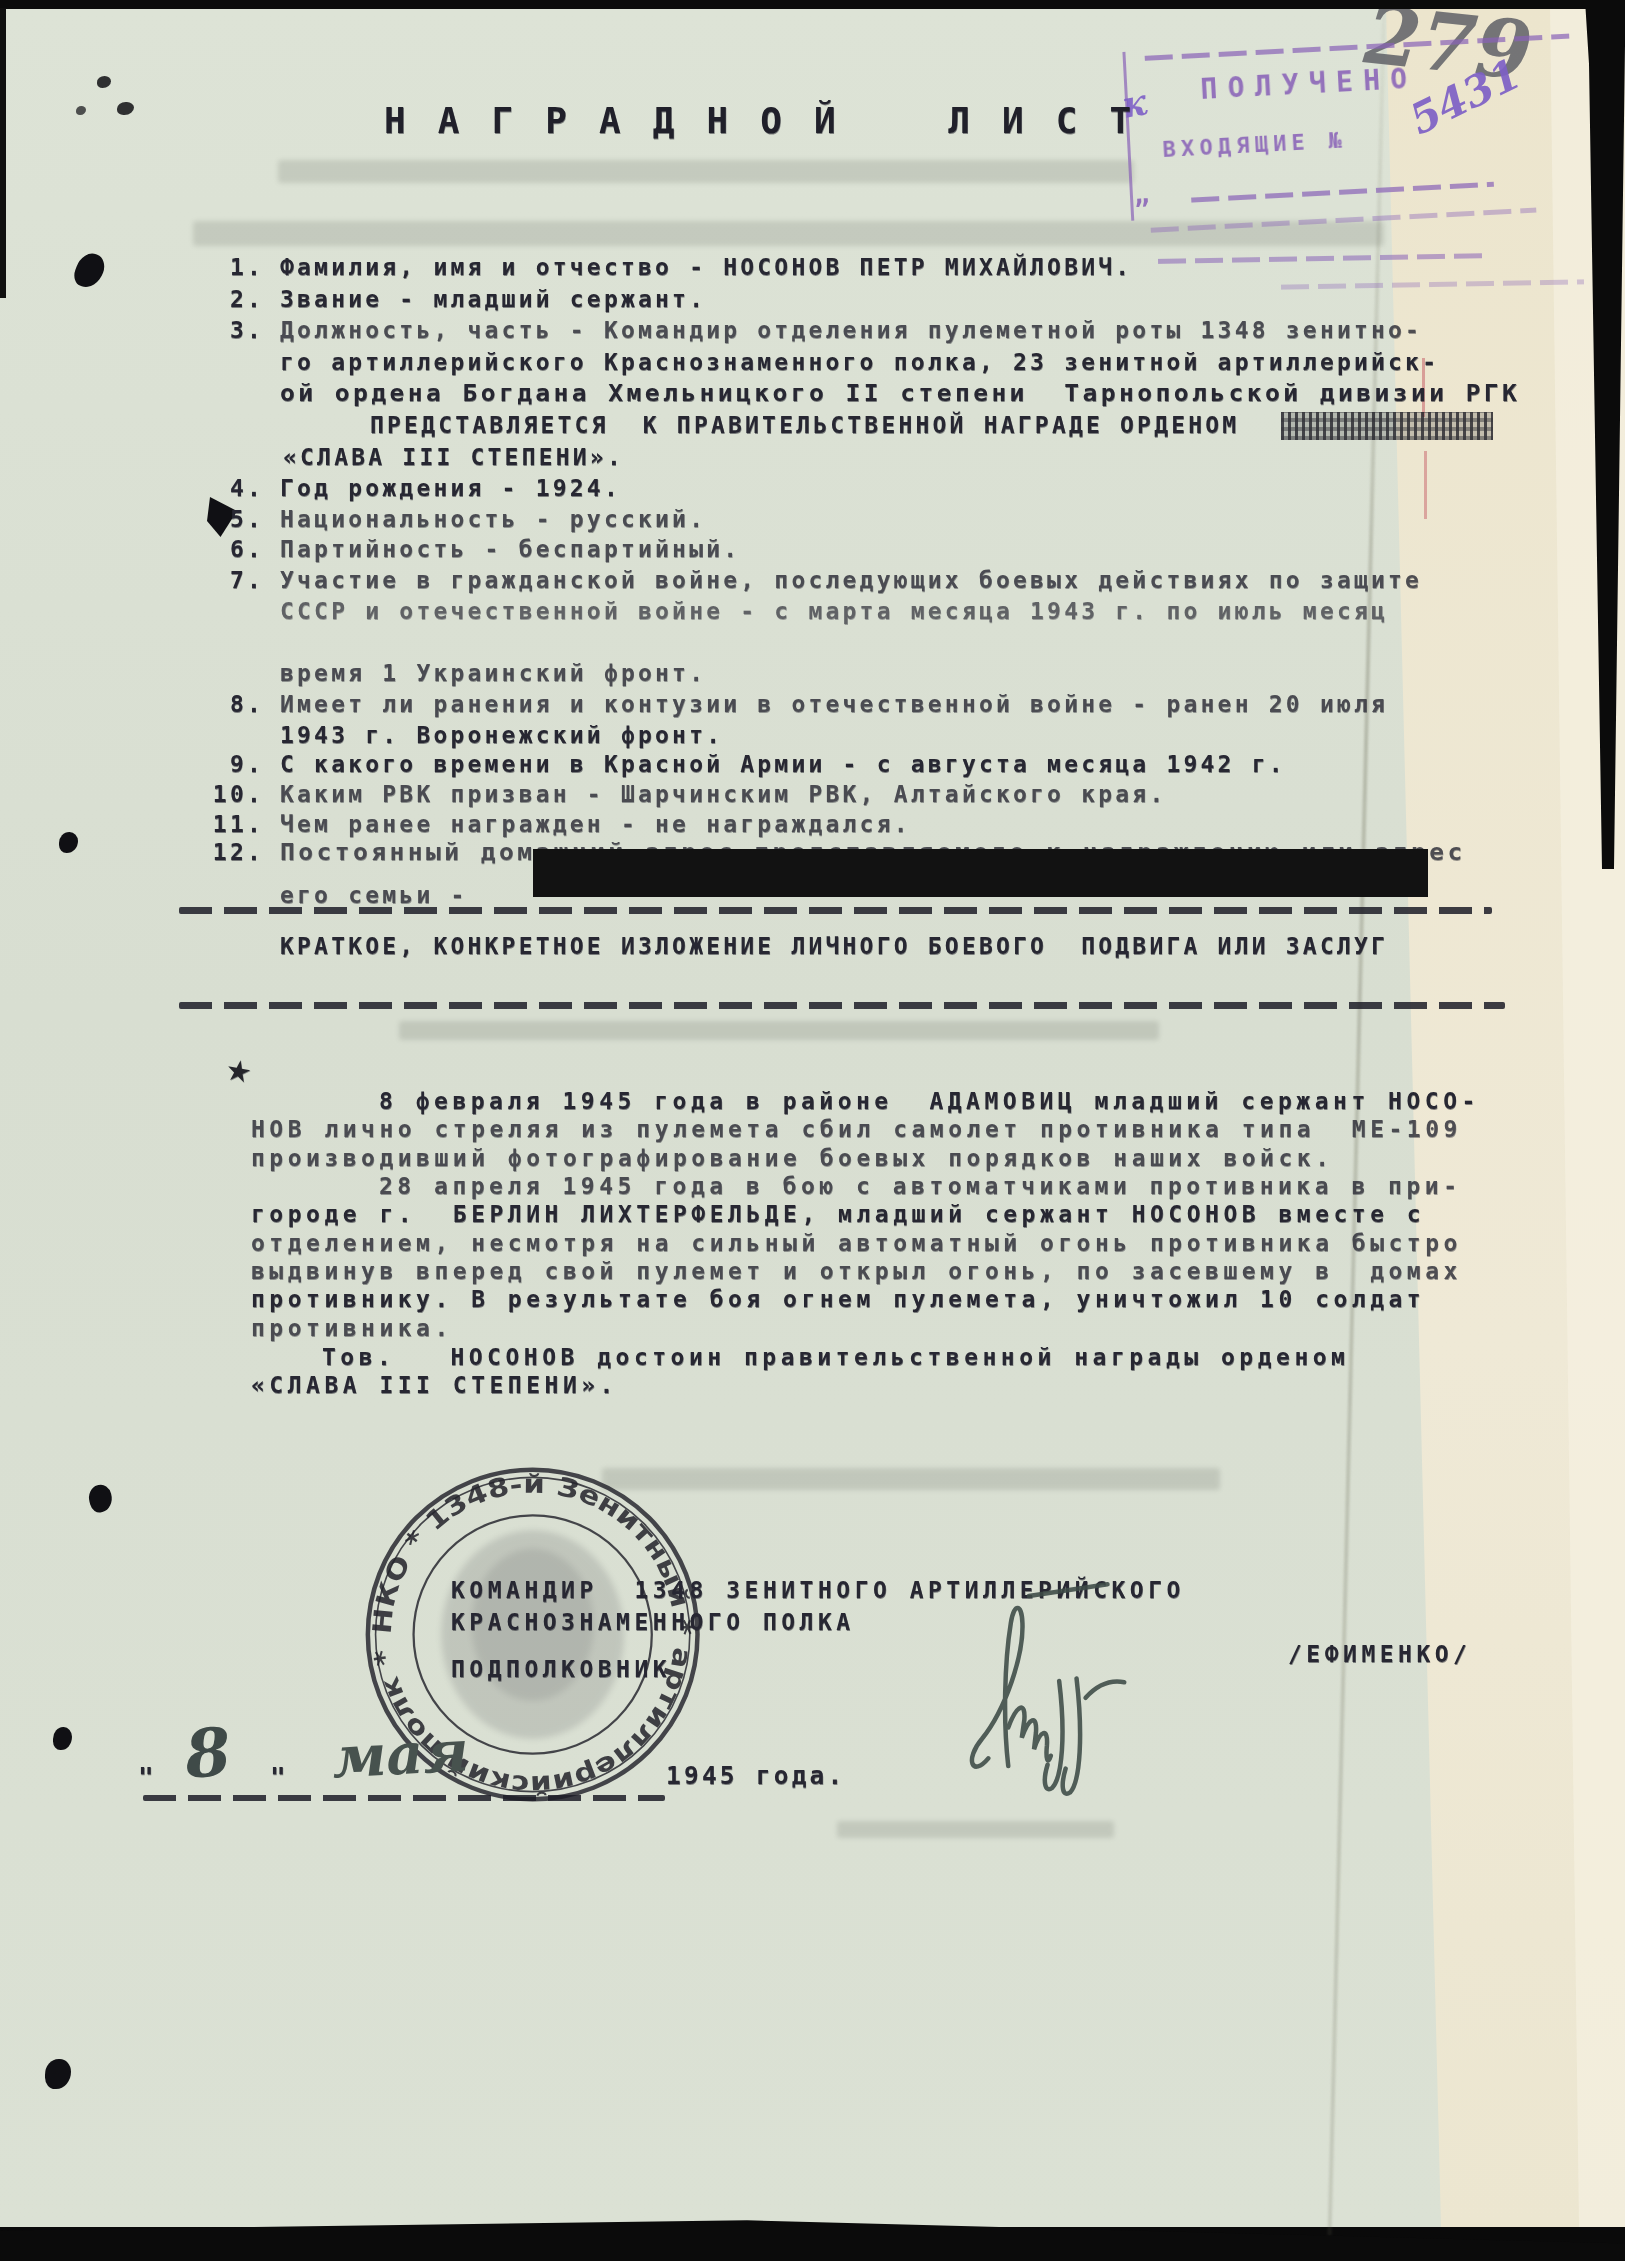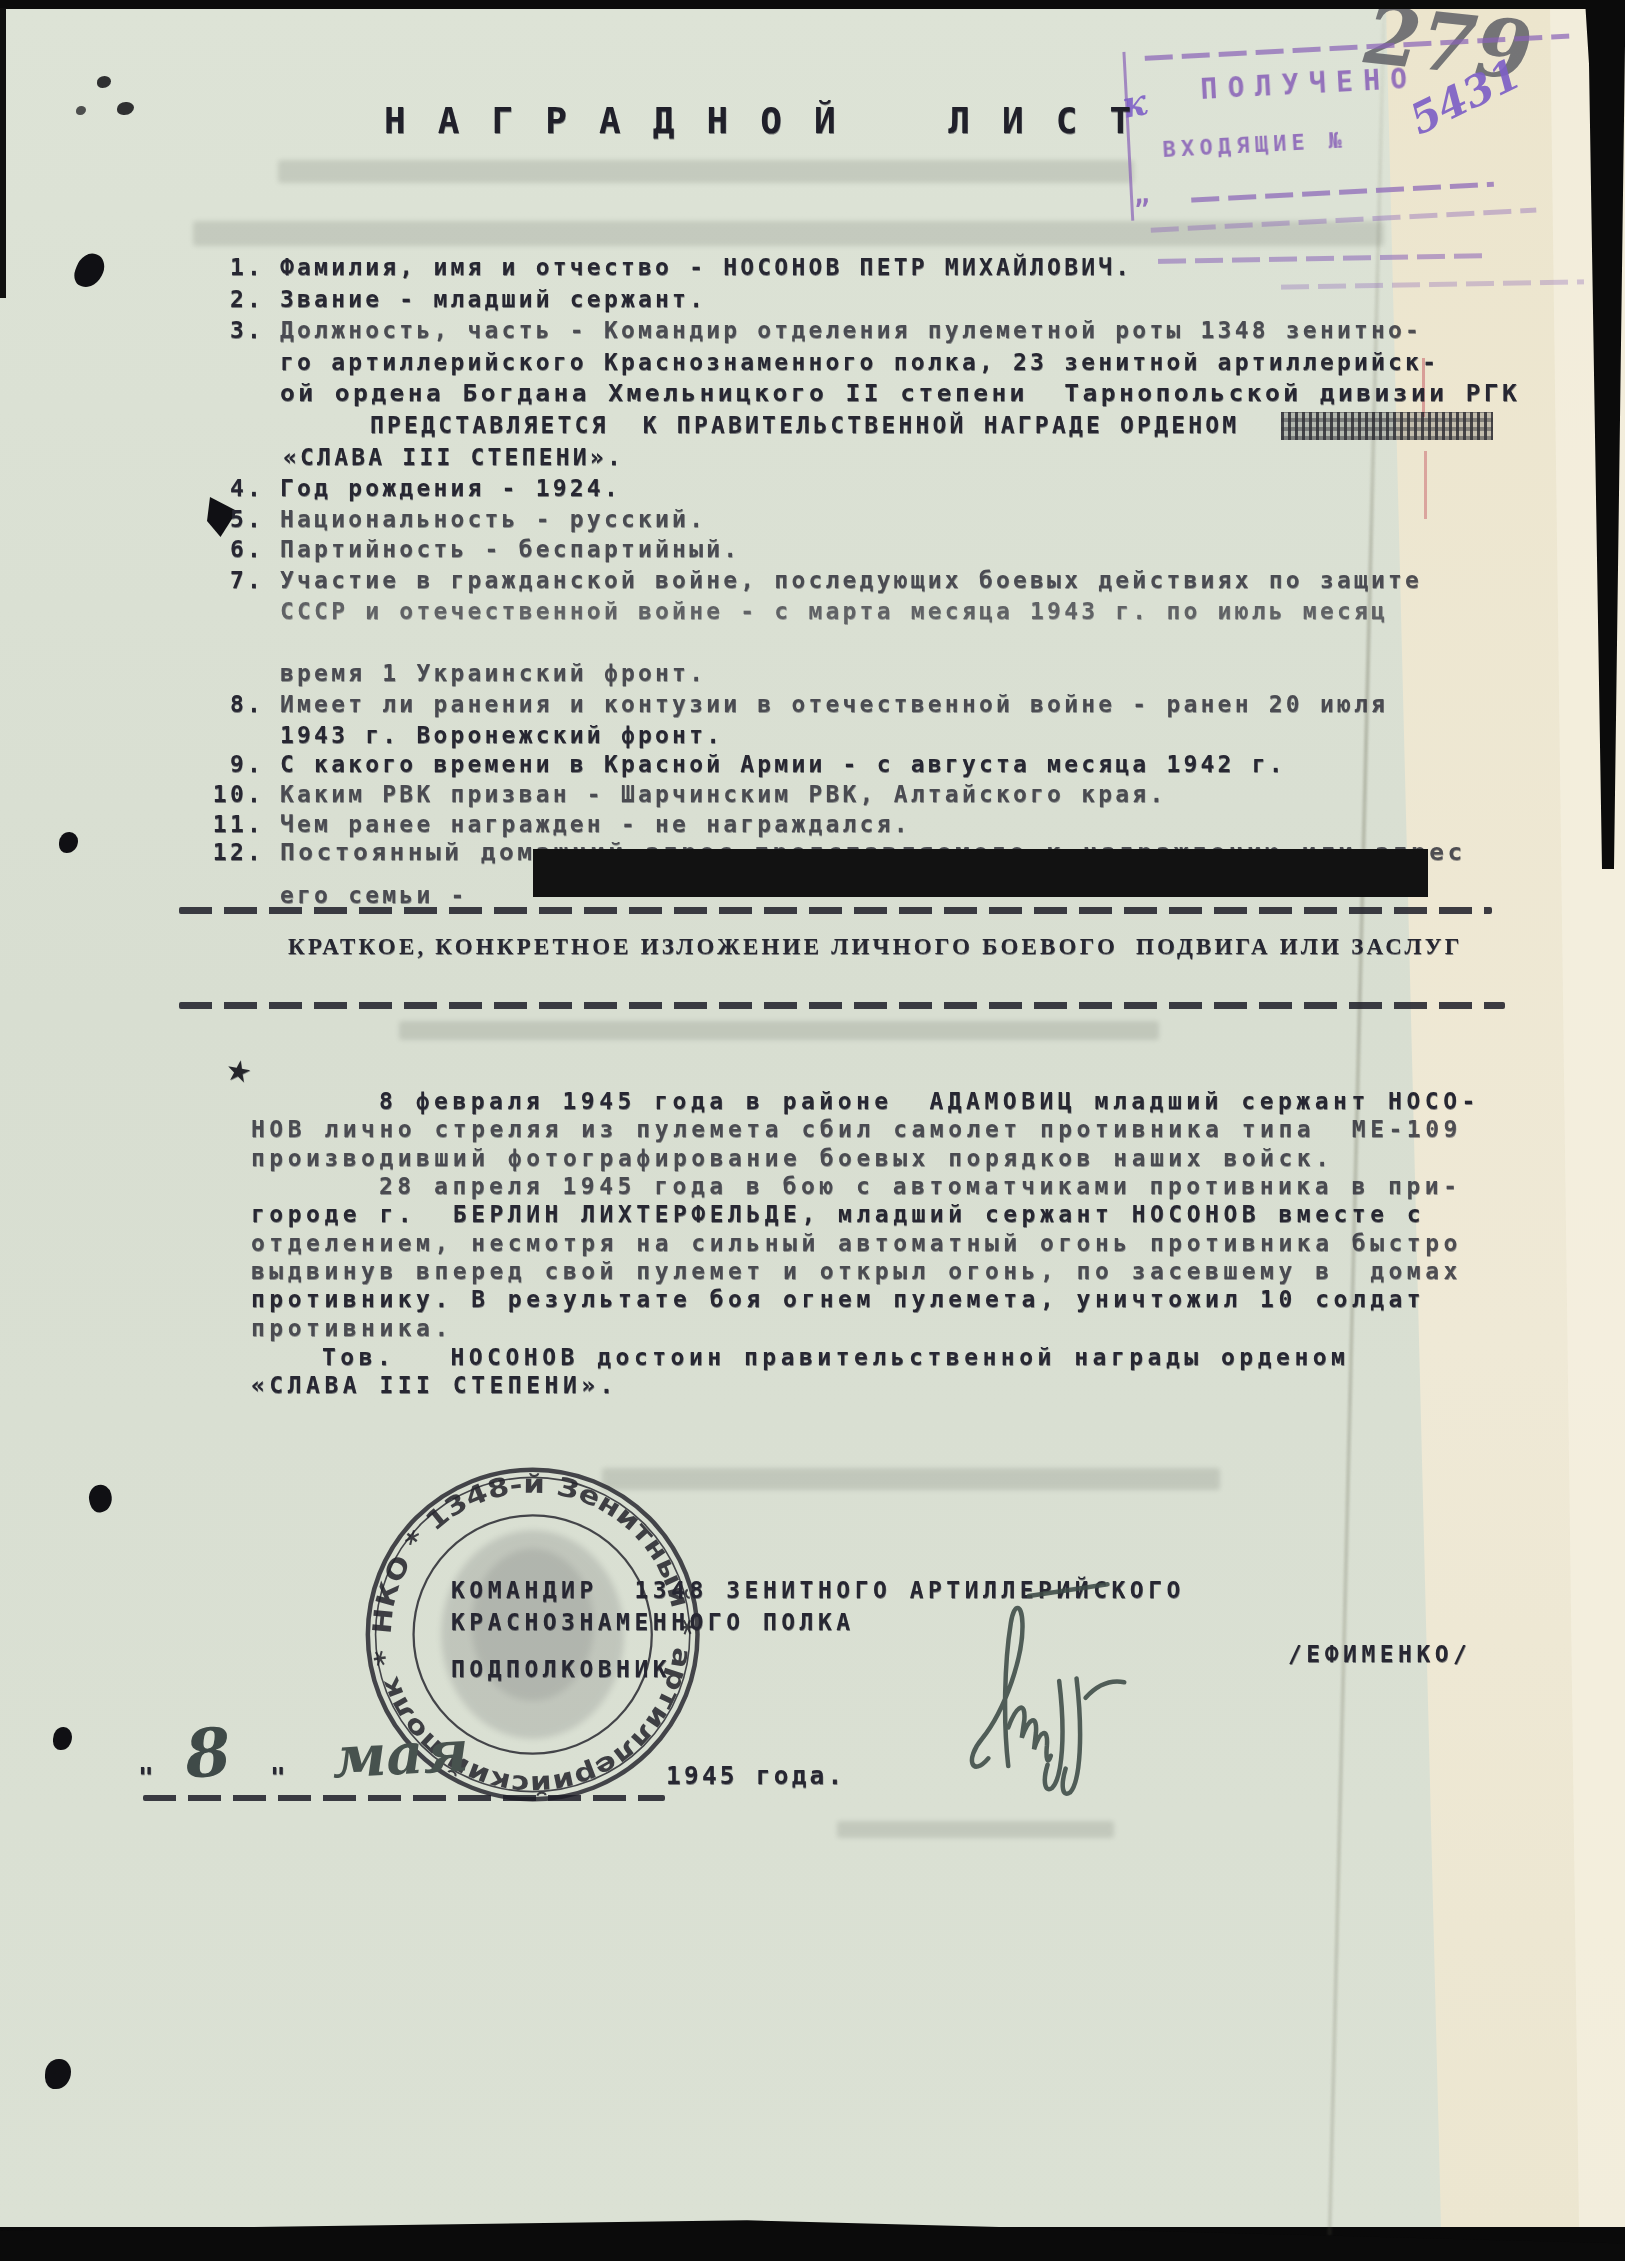--- a/index.html
+++ b/index.html
@@ -130,21 +130,21 @@
   <div class="t num" style="left:184px;top:783px;">10.</div>
   <div class="t ink2" style="left:280px;top:783px;">Каким РВК призван - Шарчинским РВК, Алтайского края.</div>
   <div class="t num" style="left:184px;top:813px;">11.</div>
   <div class="t ink2" style="left:280px;top:813px;">Чем ранее награжден - не награждался.</div>
   <div class="t num" style="left:184px;top:841px;">12.</div>
   <div class="t wide ink2" style="left:280px;top:841px;">Постоянный домашний адрес представляемого к награждению или адрес</div>
   <div class="t ink2" style="left:280px;top:884px;">его семьи -</div>
   <div class="redact" style="left:533px;top:849px;width:895px;height:48px;"></div>
 
   <div class="dashline" style="left:179px;top:907px;width:1313px;"></div>
-  <div class="t" style="left:288px;top:935px;font-family:Liberation Serif, serif;">КРАТКОЕ, КОНКРЕТНОЕ ИЗЛОЖЕНИЕ ЛИЧНОГО БОЕВОГО  ПОДВИГА ИЛИ ЗАСЛУГ</div>
+  <div class="t" style="left:280px;top:935px;">КРАТКОЕ, КОНКРЕТНОЕ ИЗЛОЖЕНИЕ ЛИЧНОГО БОЕВОГО  ПОДВИГА ИЛИ ЗАСЛУГ</div>
   <div class="dashline" style="left:179px;top:1002px;width:1326px;"></div>
 
   <div class="t par" style="left:379px;top:1090px;">8 февраля 1945 года в районе  АДАМОВИЦ младший сержант НОСО-</div>
   <div class="t par ink2" style="left:251px;top:1118px;">НОВ лично стреляя из пулемета сбил самолет противника типа  МЕ-109</div>
   <div class="t par ink2" style="left:251px;top:1147px;">производивший фотографирование боевых порядков наших войск.</div>
   <div class="t par ink2" style="left:379px;top:1175px;">28 апреля 1945 года в бою с автоматчиками противника в при-</div>
   <div class="t par" style="left:251px;top:1203px;">городе г.  БЕРЛИН ЛИХТЕРФЕЛЬДЕ, младший сержант НОСОНОВ вместе с</div>
   <div class="t par ink2" style="left:251px;top:1232px;">отделением, несмотря на сильный автоматный огонь противника быстро</div>
   <div class="t par ink2" style="left:251px;top:1260px;text-align:right;">выдвинув вперед свой пулемет и открыл огонь, по засевшему в  домах</div>
   <div class="t par" style="left:251px;top:1288px;">противнику. В результате боя огнем пулемета, уничтожил 10 солдат</div>

